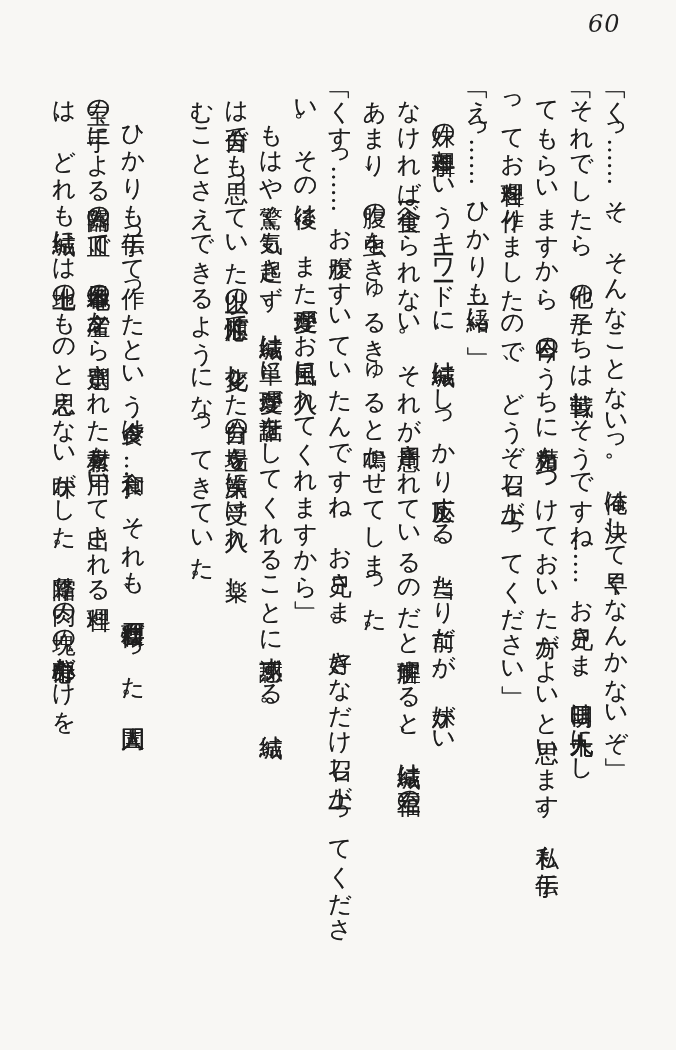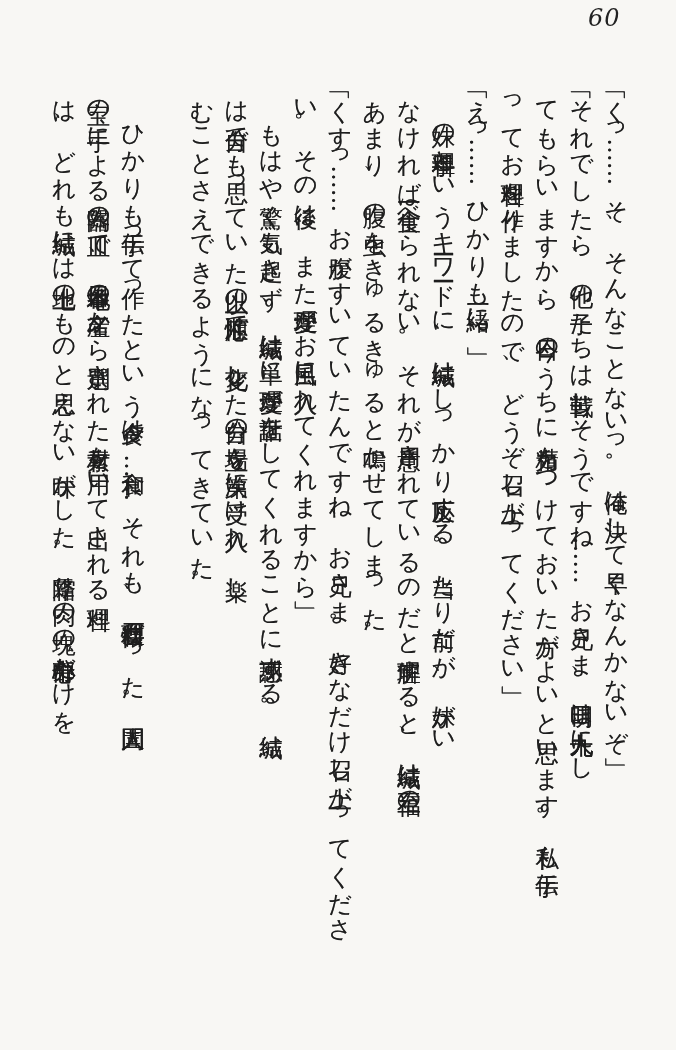--- a/index.html
+++ b/index.html
@@ -13,21 +13,21 @@
     background: #f8f7f4;
     overflow: hidden;
     font-family: "DejaVu Serif", "Liberation Serif", serif;
   }
   .book-page {
     position: absolute;
     inset: 0;
   }
   .page-number {
     position: absolute;
-    top: 4px;
+    top: 10px;
     left: 588px;
     font-size: 24px;
     font-style: italic;
     color: #222;
     letter-spacing: 1px;
   }
   .text-block {
     position: absolute;
     top: 84px;
     right: 43px;

